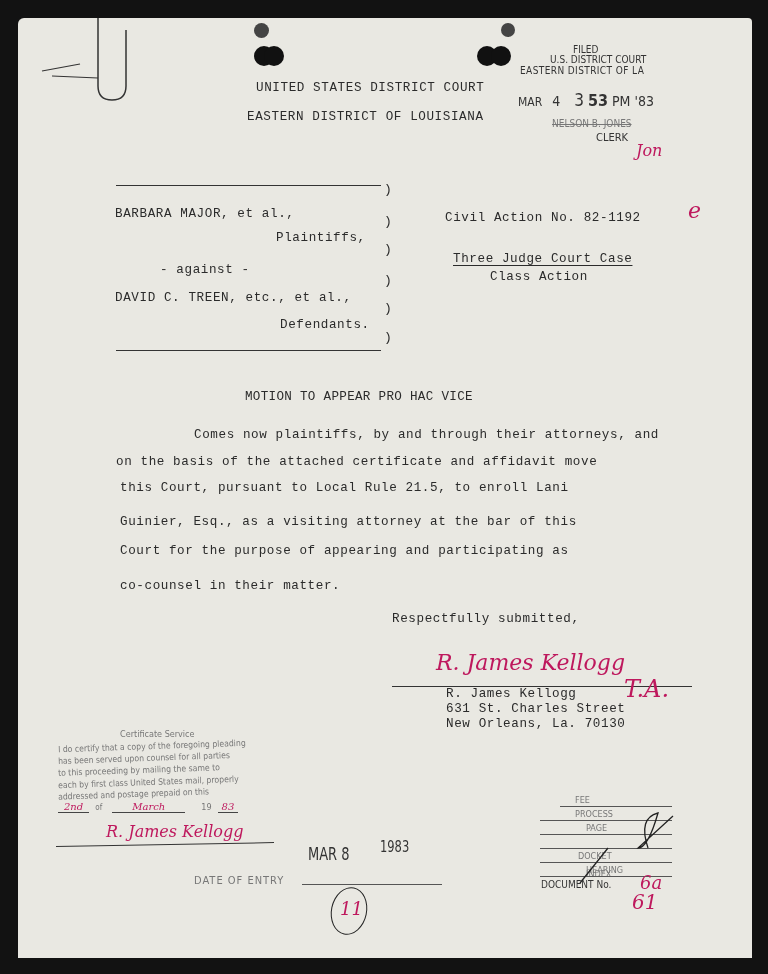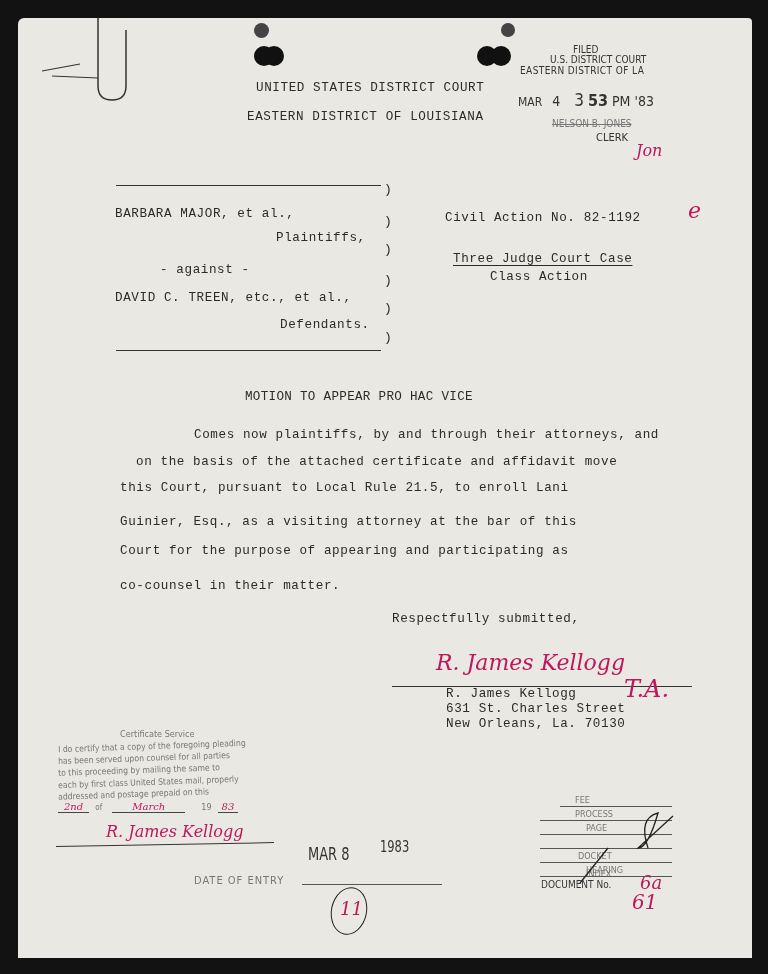--- a/index.html
+++ b/index.html
@@ -78,21 +78,21 @@
     <div class="abs tw" style="left:427px; top:193px;">Civil Action No. 82-1192</div>
     <div class="abs hand" style="left:670px; top:180px; font-size:22px;">e</div>
     <div class="abs tw underline" style="left:435px; top:222px;margin-top:12px;">Three Judge Court Case</div>
     <div class="abs tw" style="left:472px; top:252px;">Class Action</div>
   </div>
 
   <div class="abs tw" style="left:227px; top:372px; letter-spacing:0.3px;">MOTION TO APPEAR PRO HAC  VICE</div>
 
   <div>
     <div class="abs tw" style="left:147px; top:410px;margin-left:29px;">Comes now plaintiffs, by and through their attorneys, and</div>
-    <div class="abs tw" style="left:118px; top:437px;">on the basis of the attached certificate and affidavit move</div>
+    <div class="abs tw" style="left:98px; top:437px;">on the basis of the attached certificate and affidavit move</div>
     <div class="abs tw" style="left:102px; top:463px;">this Court, pursuant to Local Rule 21.5, to enroll Lani</div>
     <div class="abs tw" style="left:102px; top:497px;">Guinier, Esq., as a visiting attorney at the bar of this</div>
     <div class="abs tw" style="left:102px; top:526px;">Court for the purpose of appearing and participating as</div>
     <div class="abs tw" style="left:102px; top:561px;">co-counsel in their matter.</div>
   </div>
 
   <div>
     <div class="abs tw" style="left:374px; top:594px;">Respectfully submitted,</div>
     <div class="abs hand" style="left:418px; top:632px; font-size:22px;">R. James Kellogg</div>
     <div class="line" style="left:374px; top:668px; width:300px;"></div>

